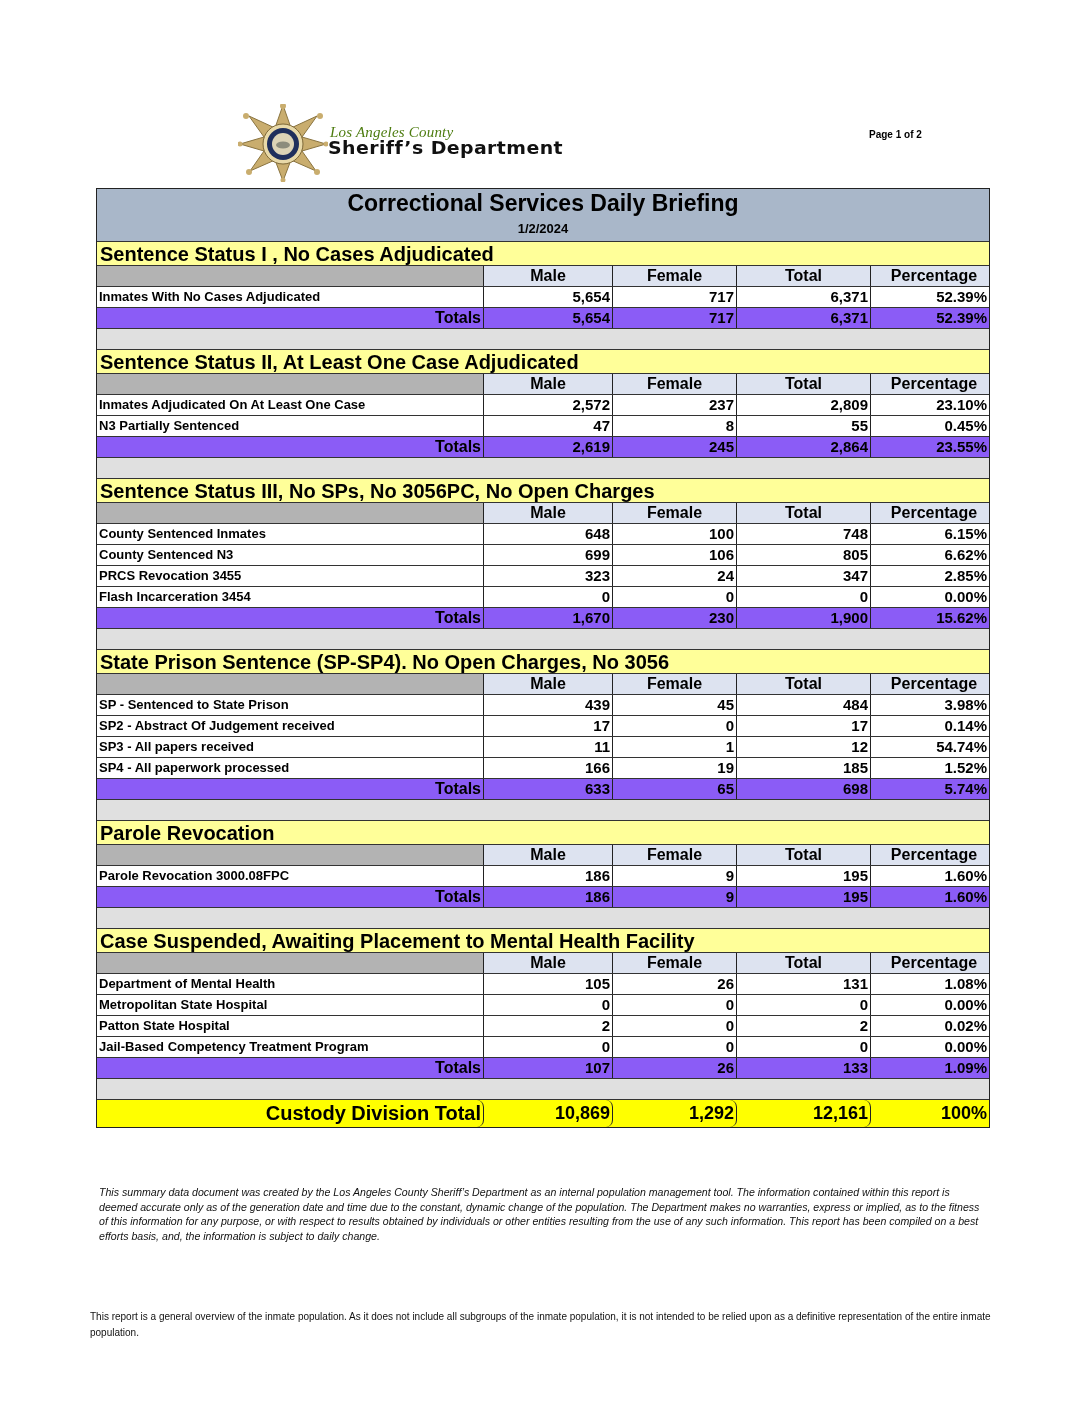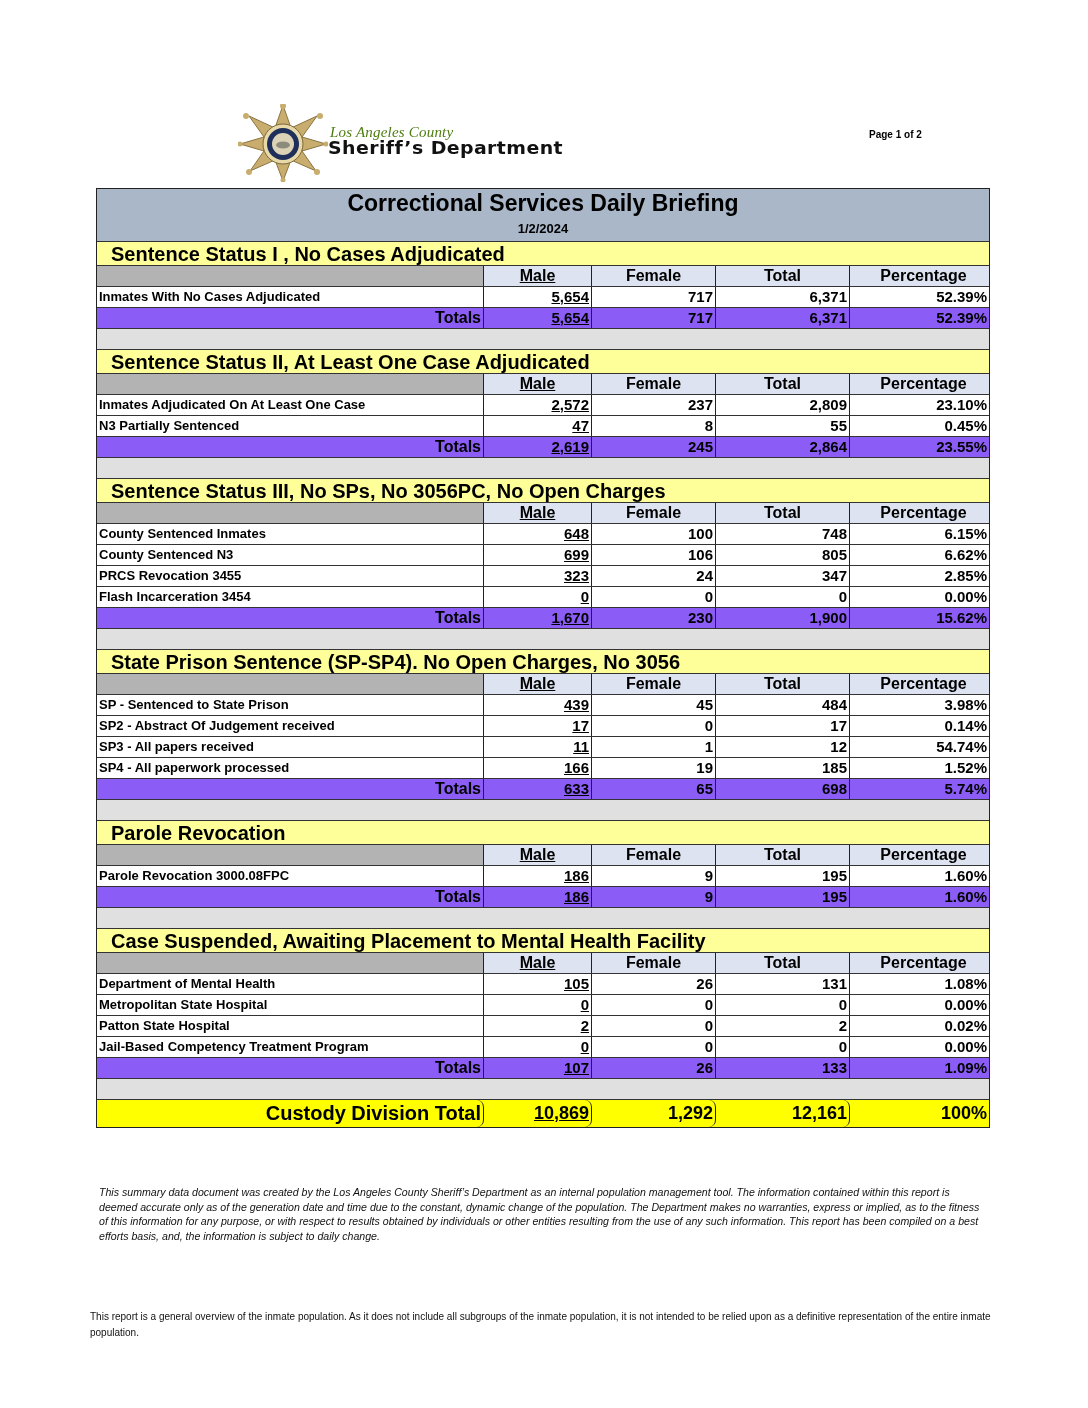--- a/index.html
+++ b/index.html
@@ -15,26 +15,26 @@
     .report { position: absolute; left: 96px; top: 188px; width: 894px; border: 1.5px solid #222; box-sizing: border-box; }
 
     .title-block { background: #a9b7c9; height: 52px; border-bottom: 1px solid #333; position: relative; }
     .title-block .title { position: absolute; left: 0; right: 0; top: 1px; text-align: center; font-size: 23px; font-weight: bold; }
     .title-block .date { position: absolute; left: 0; right: 0; top: 32px; text-align: center; font-size: 13px; font-weight: bold; }
 
     .row { display: flex; height: 21px; border-bottom: 1px solid #333; box-sizing: border-box; }
     .cell { box-sizing: border-box; border-right: 1.5px solid #222; font-weight: bold; font-size: 15px; line-height: 20px; white-space: nowrap; overflow: hidden; padding: 0 2px; }
     .cell:last-child { border-right: none; }
     .c-label { width: 387px; }
-    .c-male { width: 108px; text-align: right; text-decoration: underline; }
+    .c-male { width: 129px; text-align: right; }
     .c-female { width: 124px; text-align: right; }
     .c-total { width: 134px; text-align: right; }
     .c-pct { flex: 1; text-align: right; }
 
-    .sec-head { height: 24px; background: #ffff99; border-bottom: 1px solid #333; font-size: 20px; font-weight: bold; line-height: 24px; padding-left: 14px; box-sizing: border-box; white-space: nowrap; }
+    .sec-head { height: 24px; background: #ffff99; border-bottom: 1px solid #333; font-size: 20px; font-weight: bold; line-height: 24px; padding-left: 3px; box-sizing: border-box; white-space: nowrap; }
     .col-head .c-label { background: #b3b3b3; }
     .col-head .c-male, .col-head .c-female, .col-head .c-total, .col-head .c-pct { background: #dde3f0; text-align: center; font-size: 16px; }
     .col-head .c-pct { padding-left: 10px; }
     .data-row { background: #ffffff; }
     .data-row .c-label { font-size: 13px; }
     .totals-row { background: #8b5cf6; }
     .totals-row .c-label { text-align: right; font-size: 16px; }
     .spacer { height: 21px; background: #e0e0e0; border-bottom: 1px solid #333; box-sizing: border-box; }
     .grand-row { display: flex; height: 27px; background: #ffff00; box-sizing: border-box; }
     .grand-row .cell { font-size: 18px; line-height: 27px; border-radius: 7px; }

